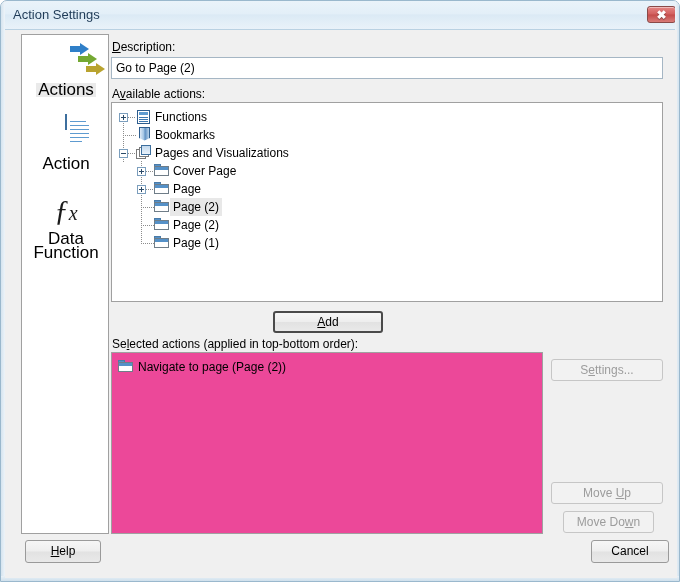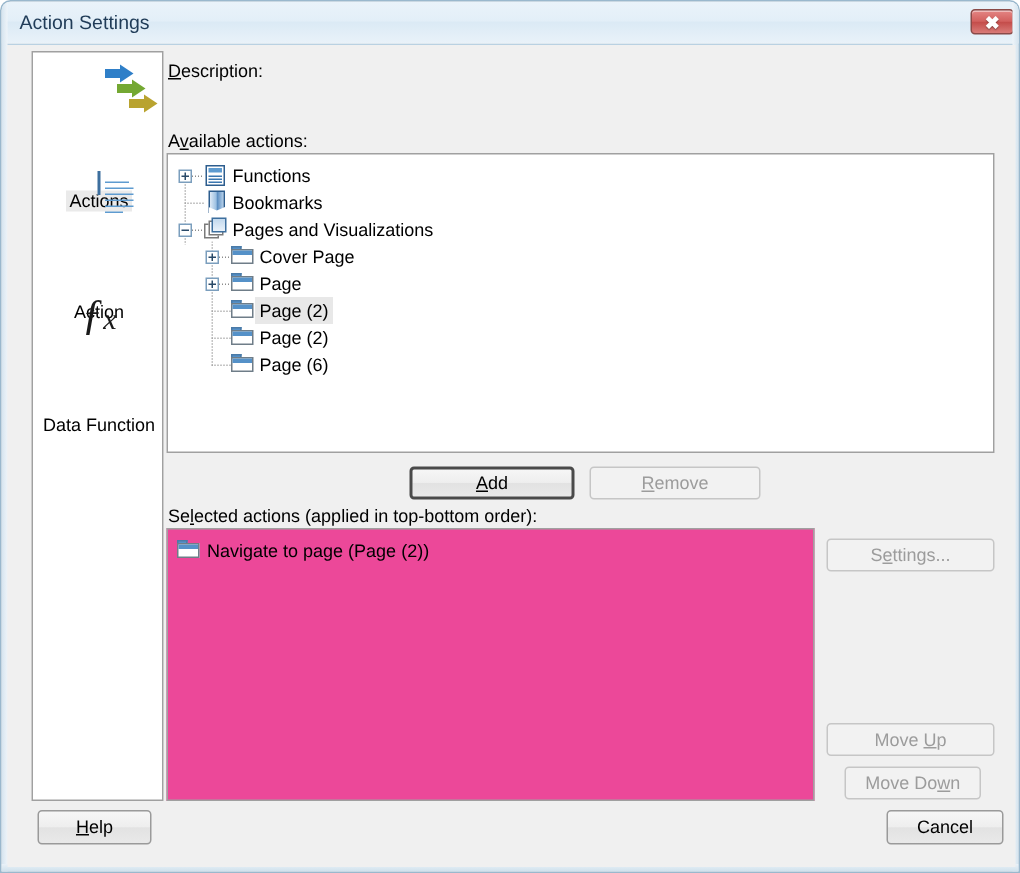--- a/index.html
+++ b/index.html
@@ -117,26 +117,25 @@
     text-align: center;
     cursor: pointer;
   }
   .navitem .ico {
     height: 42px;
     display: block;
     position: relative;
   }
   .navitem .lbl {
     display: inline-block;
-    font-size: 12px;
+    font-size: 17px;
     color: #000;
     padding: 0 2px;
     line-height: 14px;
     font-family: "Liberation Sans", sans-serif;
-    margin-top: 44px;
   }
   .navitem.selected .lbl {
     background: #eaeaea;
   }
   #nav-actions { top: 6px; }
   #nav-script  { top: 80px; }
   #nav-datafn  { top: 155px; }
 
   
   .lbl-static {
@@ -498,20 +497,21 @@
       <div class="navitem" id="nav-datafn">
         <span class="ico">
           <span class="fx-glyph">ƒ<span style="font-size:20px;">x</span></span>
         </span>
         <span class="lbl">Data Function</span>
       </div>
 
     </div>
 
     <div class="lbl-static" id="description-label"><u class="acc">D</u>escription:</div>
+    <input class="textfield" id="description-input" type="text" value="Go to Page (2)" style="">
 
     <div class="lbl-static" id="available-label">A<u class="acc">v</u>ailable actions:</div>
 
     <div class="treebox">
 
       <div class="dotline-v" style="left:11px; top:14px; height:46px;"></div>
       <div class="dotline-h" style="left:16px; top:14px; width:8px;"></div>
       <div class="dotline-h" style="left:11px; top:32px; width:13px;"></div>
       <div class="dotline-h" style="left:16px; top:50px; width:8px;"></div>
 
@@ -589,30 +589,27 @@
           </span>
         </span><span class="tlabel">Page (2)</span>
       </div>
 
       <div class="tnode" style="left:42px; top:131px;">
         <span class="ticon" style="position:relative; display:inline-block; top:3px;">
           <span class="ic-folder" style="position:absolute; left:0; top:-1px;">
             <span class="tab"></span>
               <span class="body"></span>
           </span>
-        </span><span class="tlabel">Page (6)</span>
+        </span><span class="tlabel">Page (1)</span>
       </div>
 
     </div>
 
     <div class="btn thickdefault" id="add-button">
       <span class="btxt"><u class="acc">A</u>dd</span>
-    </div>
-    <div class="btn disabled" id="remove-button">
-      <span class="btxt"><u class="acc">R</u>emove</span>
     </div>
 
     <div class="lbl-static" id="selected-label">Se<u class="acc">l</u>ected actions (applied in top-bottom order):</div>
 
     <div class="listbox">
       <div class="listrow">
         <span class="ticon" style="position:relative; display:inline-block; top:3px;">
           <span class="ic-folder" style="position:absolute; left:0; top:-1px;">
             <span class="tab"></span>
               <span class="body"></span>

